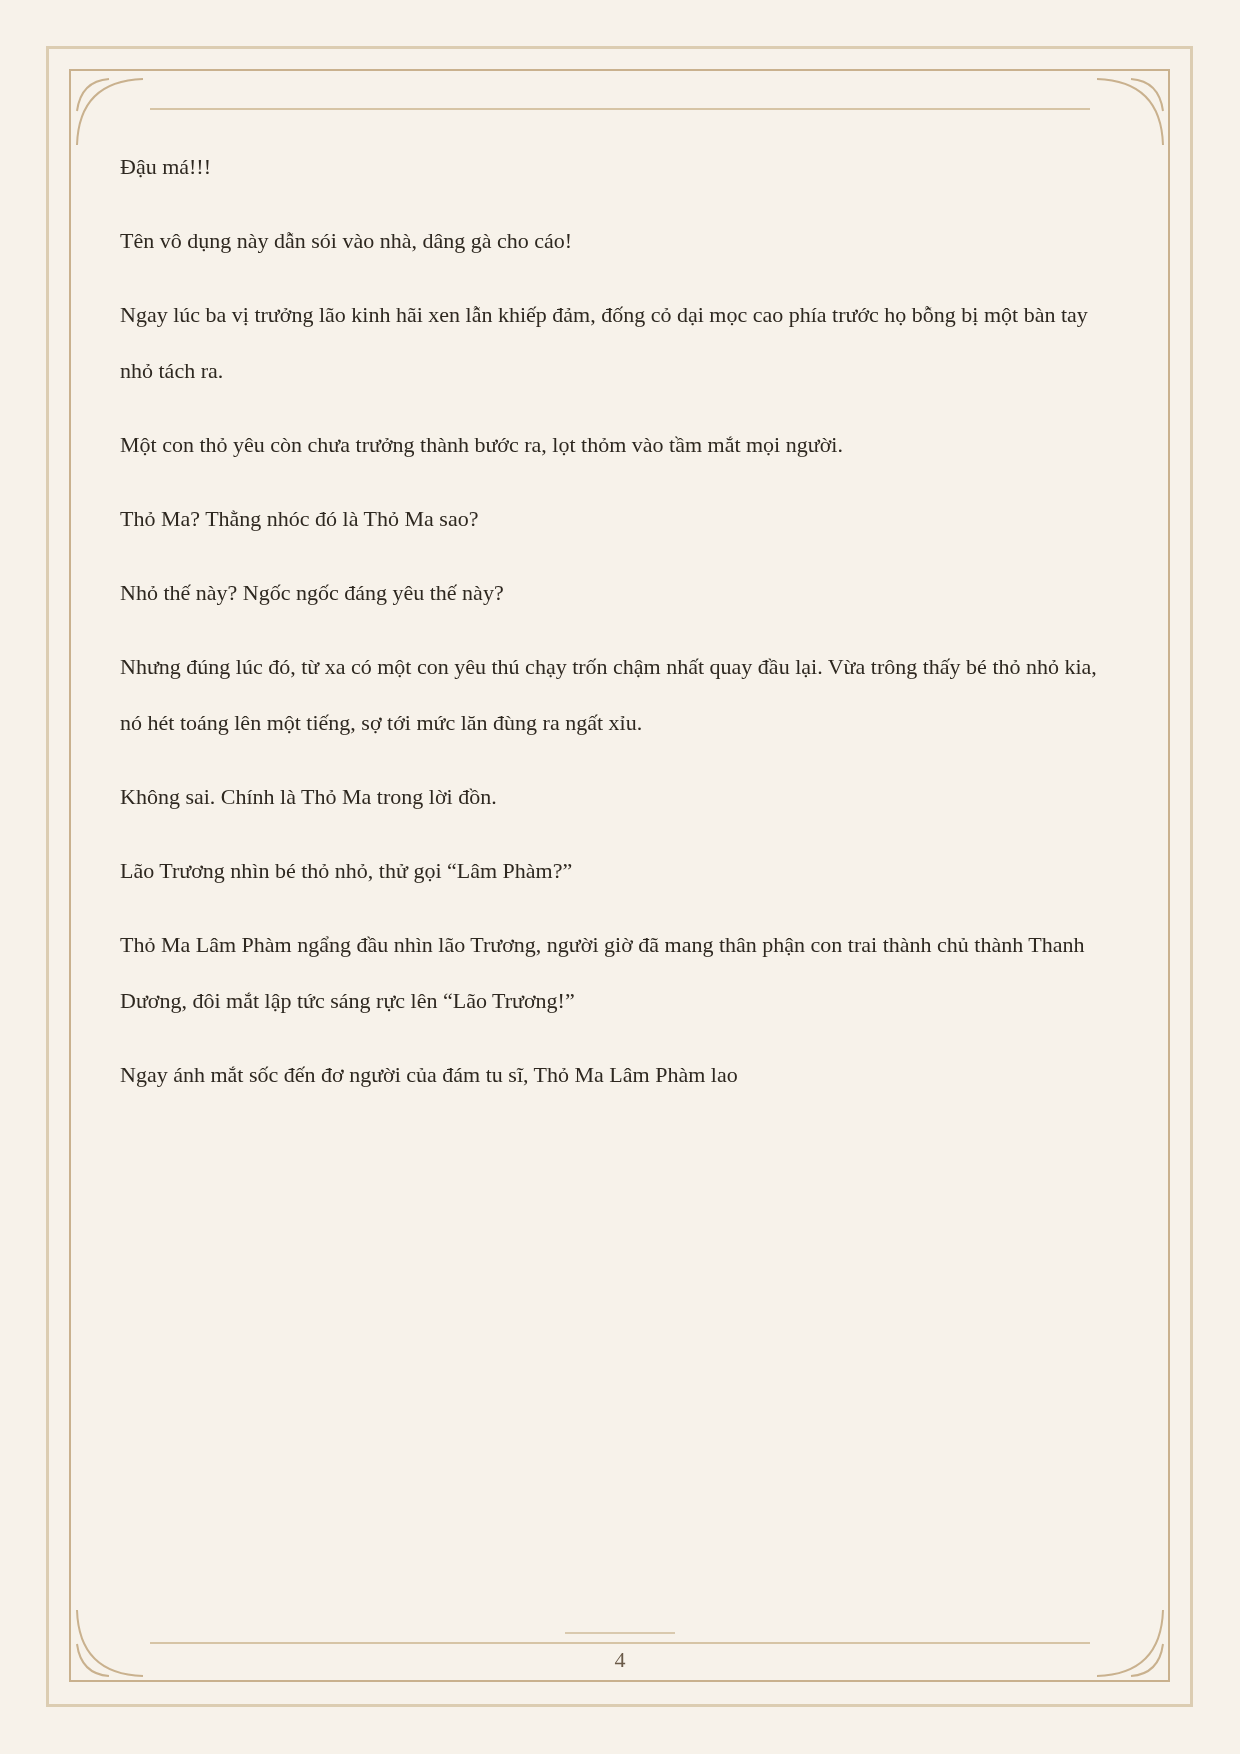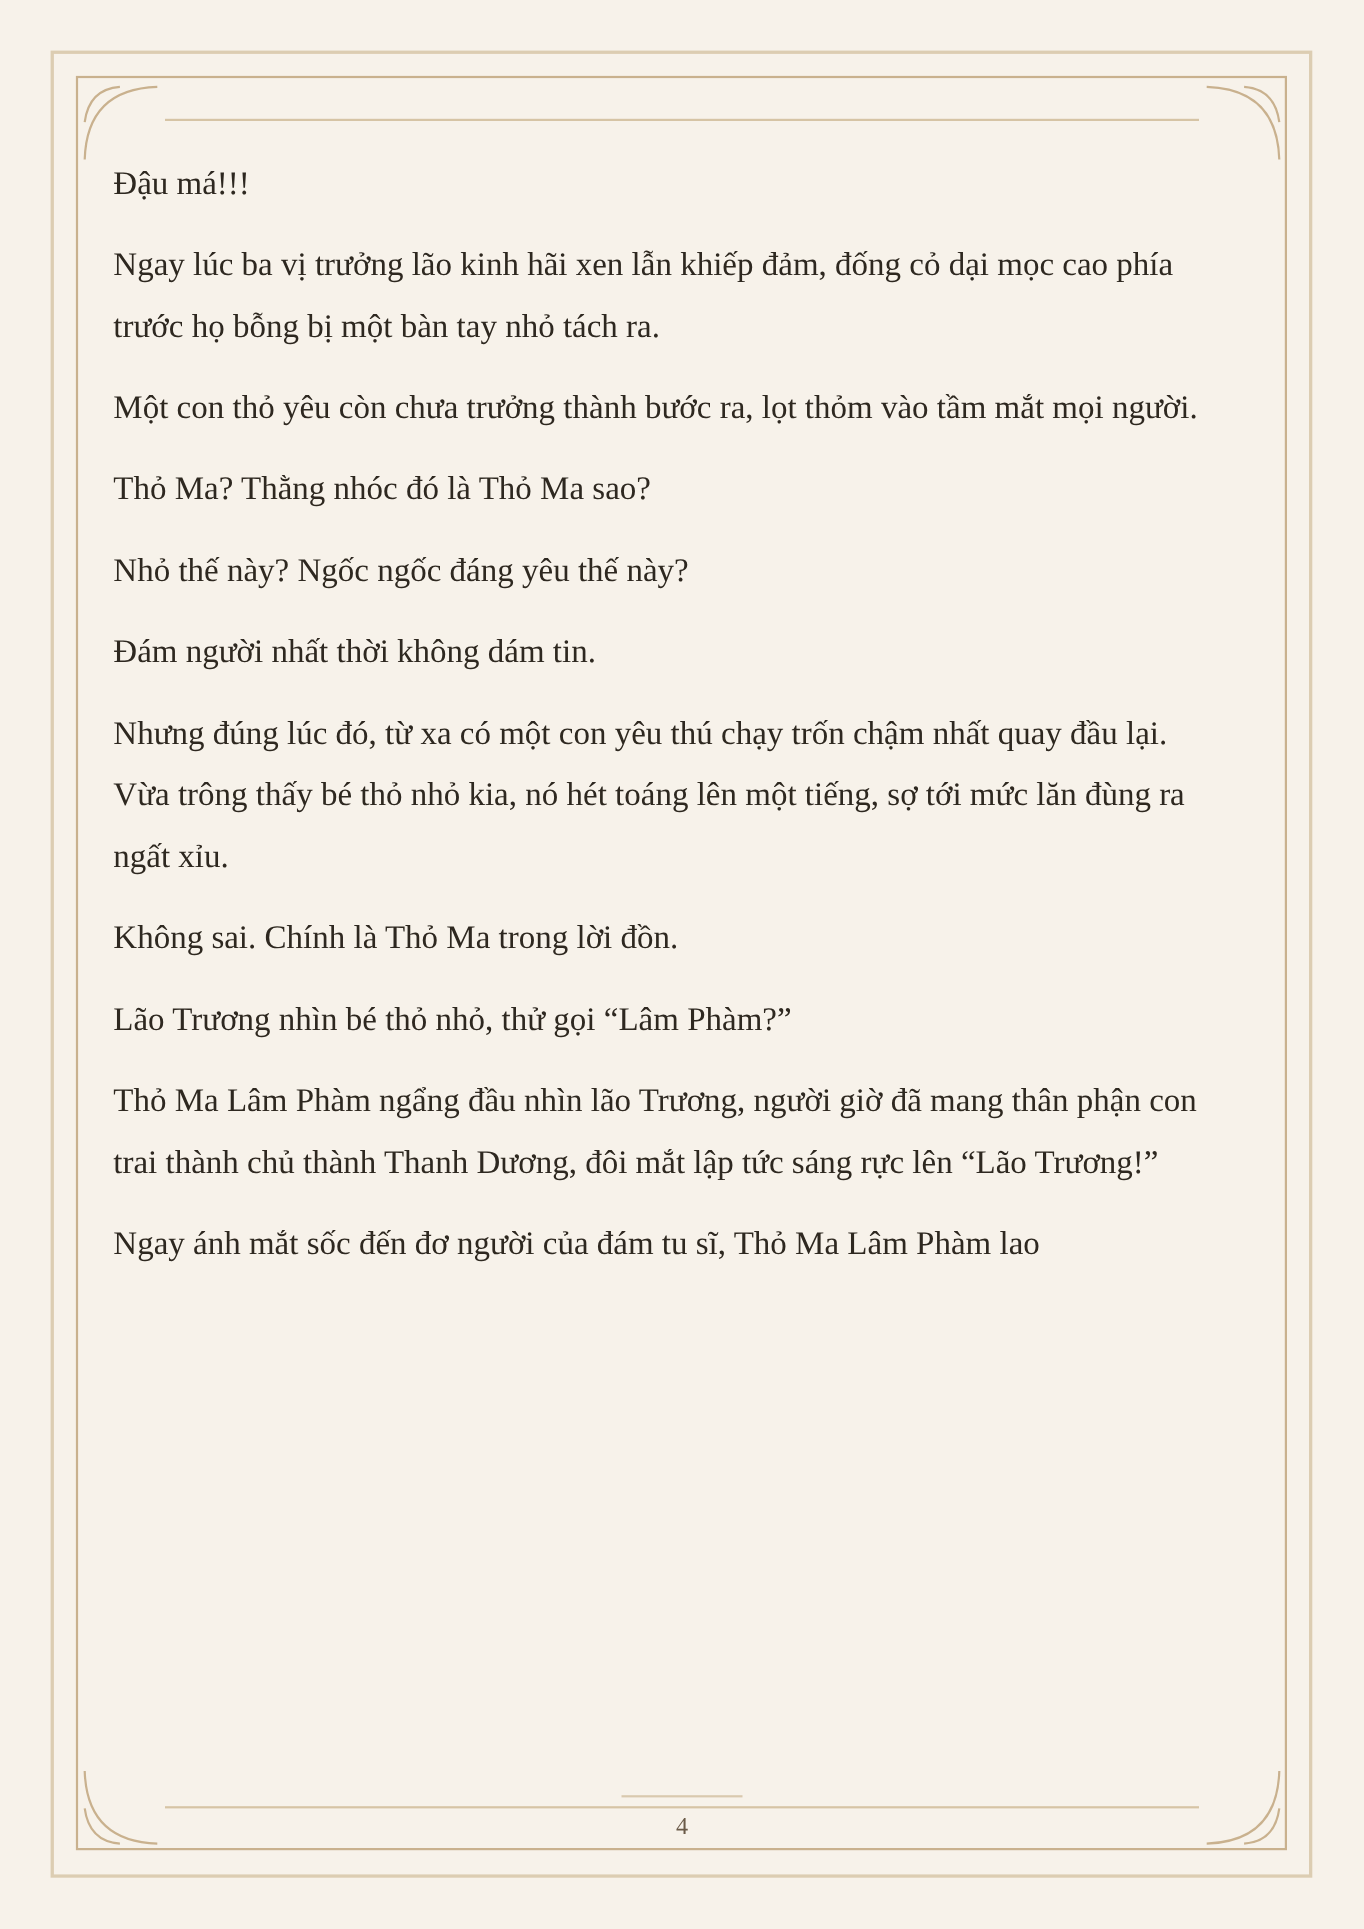--- a/index.html
+++ b/index.html
@@ -24,23 +24,23 @@
   .rule.top { left: 150px; width: 940px; top: 108px; }
   .rule.bottom { left: 150px; width: 940px; top: 1642px; }
   .rule.short { left: 565px; width: 110px; top: 1632px; background: #d9c9ae; }
   .corner { position: absolute; width: 80px; height: 80px; }
   .corner svg { width: 80px; height: 80px; display: block; }
   .corner.tl { left: 75px; top: 75px; }
   .corner.tr { left: 1085px; top: 75px; transform: scaleX(-1); }
   .corner.bl { left: 75px; top: 1600px; transform: scaleY(-1); }
   .corner.br { left: 1085px; top: 1600px; transform: scale(-1,-1); }
   .content {
-    position: absolute; left: 103px; top: 139px; width: 1000px;
+    position: absolute; left: 120px; top: 139px; width: 1000px;
     color: #2e2820;
-    font-size: 30px;
+    font-size: 22px;
     line-height: 56px;
   }
   .content p { margin: 0 0 18px 0; }
   .page-number {
     position: absolute; left: 0; width: 1240px; top: 1647px;
     text-align: center;
     font-size: 22px; color: #6a5a48;
     font-family: "Liberation Serif", serif;
   }
 </style>
@@ -74,25 +74,25 @@
       <path d="M2 36 Q6 6 34 4" fill="none" stroke="#c9b18e" stroke-width="2"></path>
     </svg>
 </div>
 
 <div class="rule top"></div>
 <div class="rule short"></div>
 <div class="rule bottom"></div>
 
 <div class="content">
   <p>Đậu má!!!</p>
+  <p>Tên vô dụng này dẫn sói vào nhà, dâng gà cho cáo!</p>
   <p>Ngay lúc ba vị trưởng lão kinh hãi xen lẫn khiếp đảm, đống cỏ dại mọc cao phía trước họ bỗng bị một bàn tay nhỏ tách ra.</p>
   <p>Một con thỏ yêu còn chưa trưởng thành bước ra, lọt thỏm vào tầm mắt mọi người.</p>
   <p>Thỏ Ma? Thằng nhóc đó là Thỏ Ma sao?</p>
   <p>Nhỏ thế này? Ngốc ngốc đáng yêu thế này?</p>
-  <p>Đám người nhất thời không dám tin.</p>
   <p>Nhưng đúng lúc đó, từ xa có một con yêu thú chạy trốn chậm nhất quay đầu lại. Vừa trông thấy bé thỏ nhỏ kia, nó hét toáng lên một tiếng, sợ tới mức lăn đùng ra ngất xỉu.</p>
   <p>Không sai. Chính là Thỏ Ma trong lời đồn.</p>
   <p>Lão Trương nhìn bé thỏ nhỏ, thử gọi “Lâm Phàm?”</p>
   <p>Thỏ Ma Lâm Phàm ngẩng đầu nhìn lão Trương, người giờ đã mang thân phận con trai thành chủ thành Thanh Dương, đôi mắt lập tức sáng rực lên “Lão Trương!”</p>
   <p>Ngay ánh mắt sốc đến đơ người của đám tu sĩ, Thỏ Ma Lâm Phàm lao</p>
 </div>
 
 <div class="page-number">4</div>
 
 </body></html>

